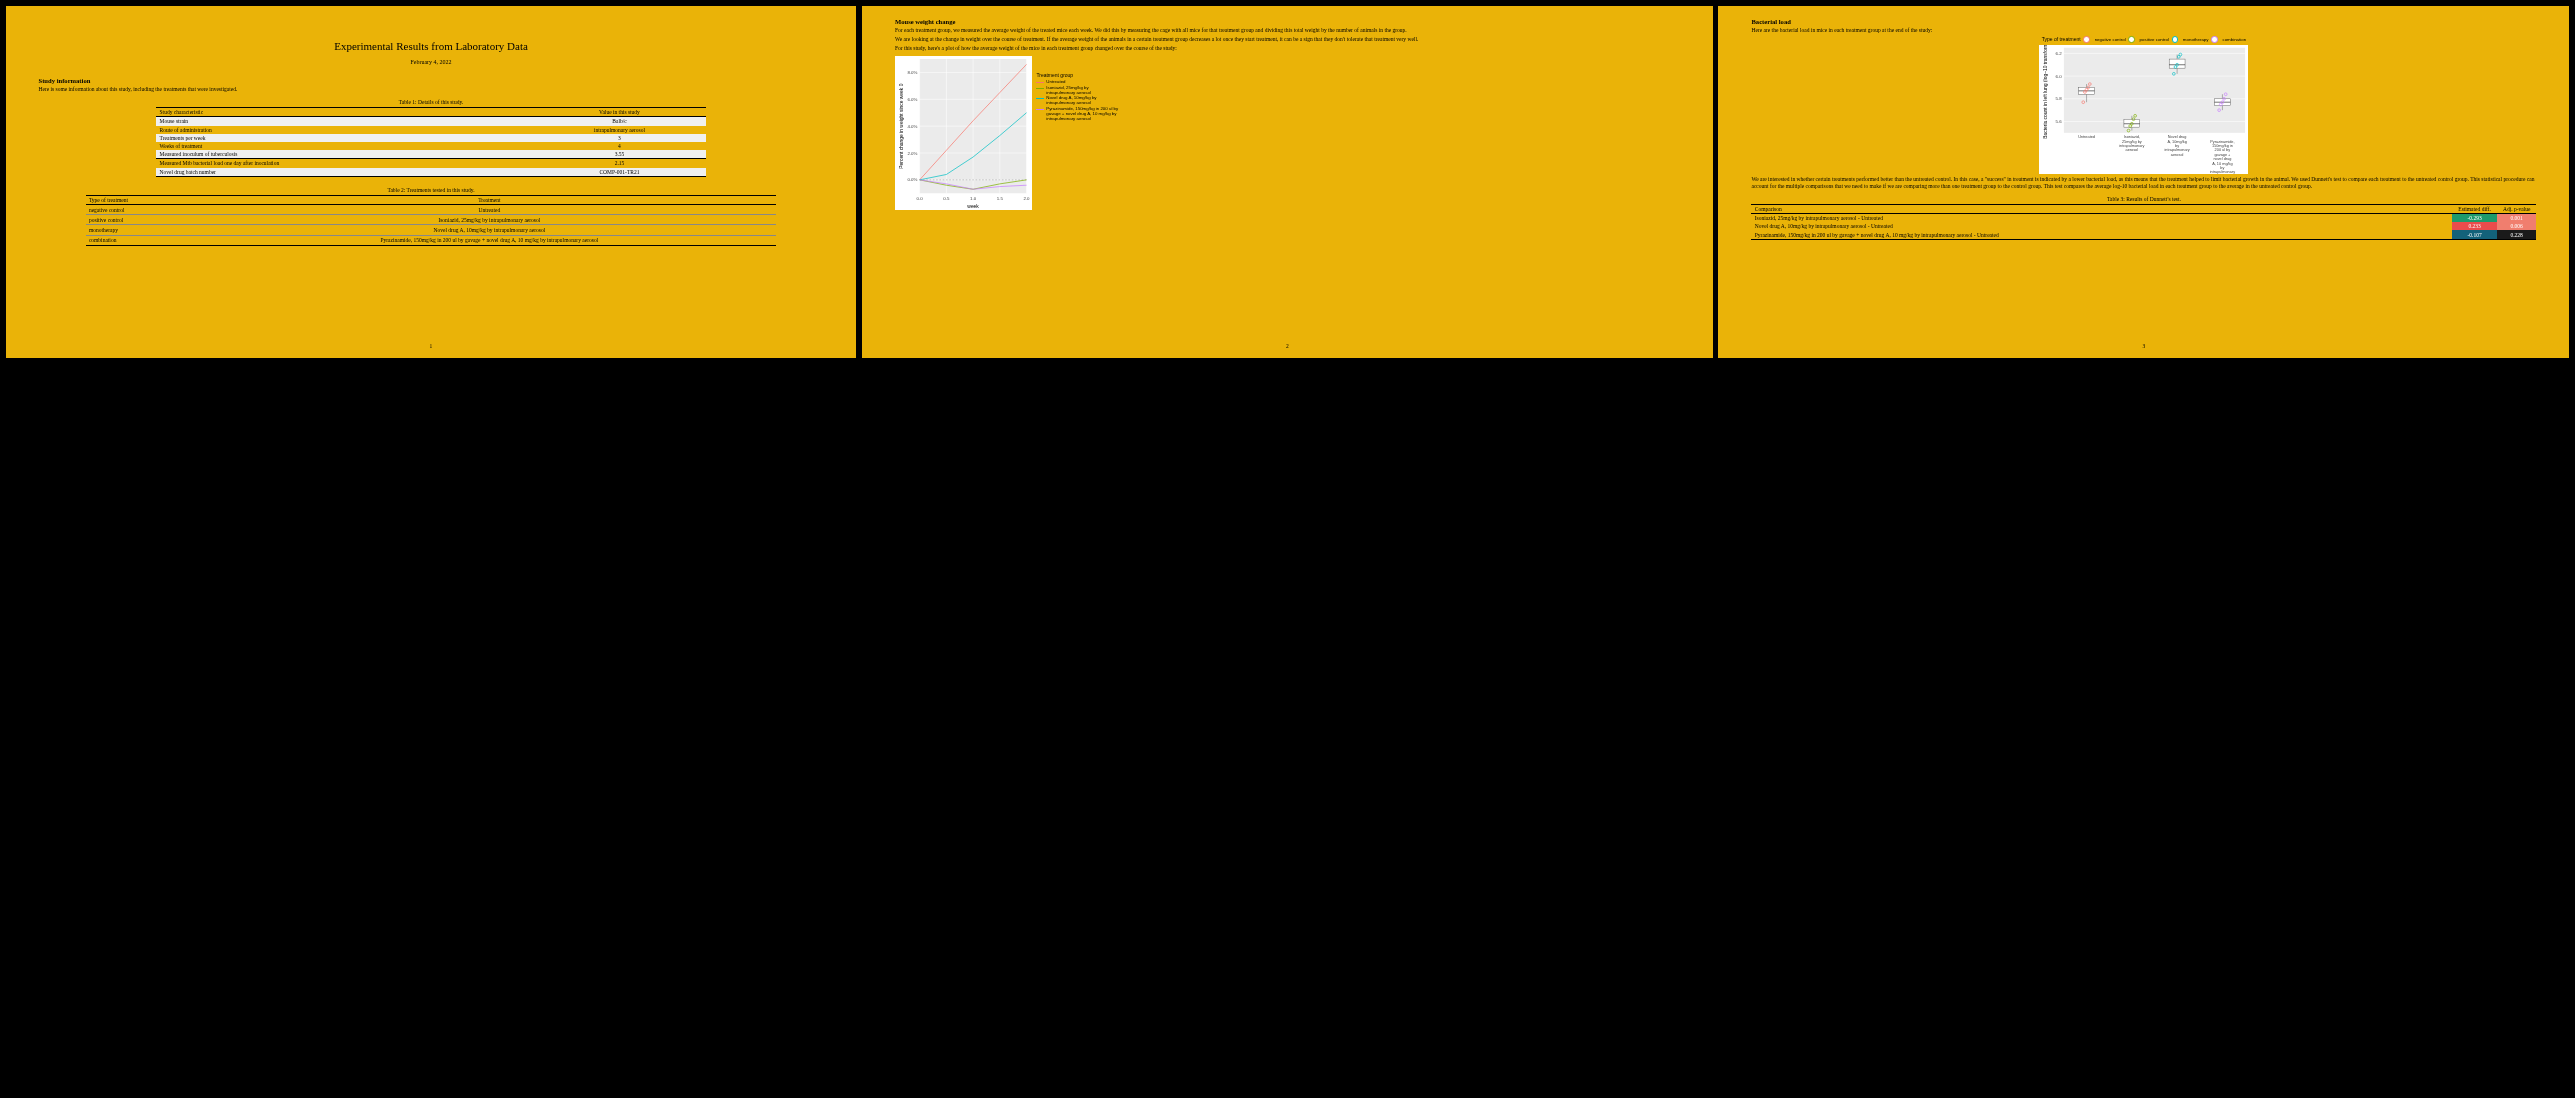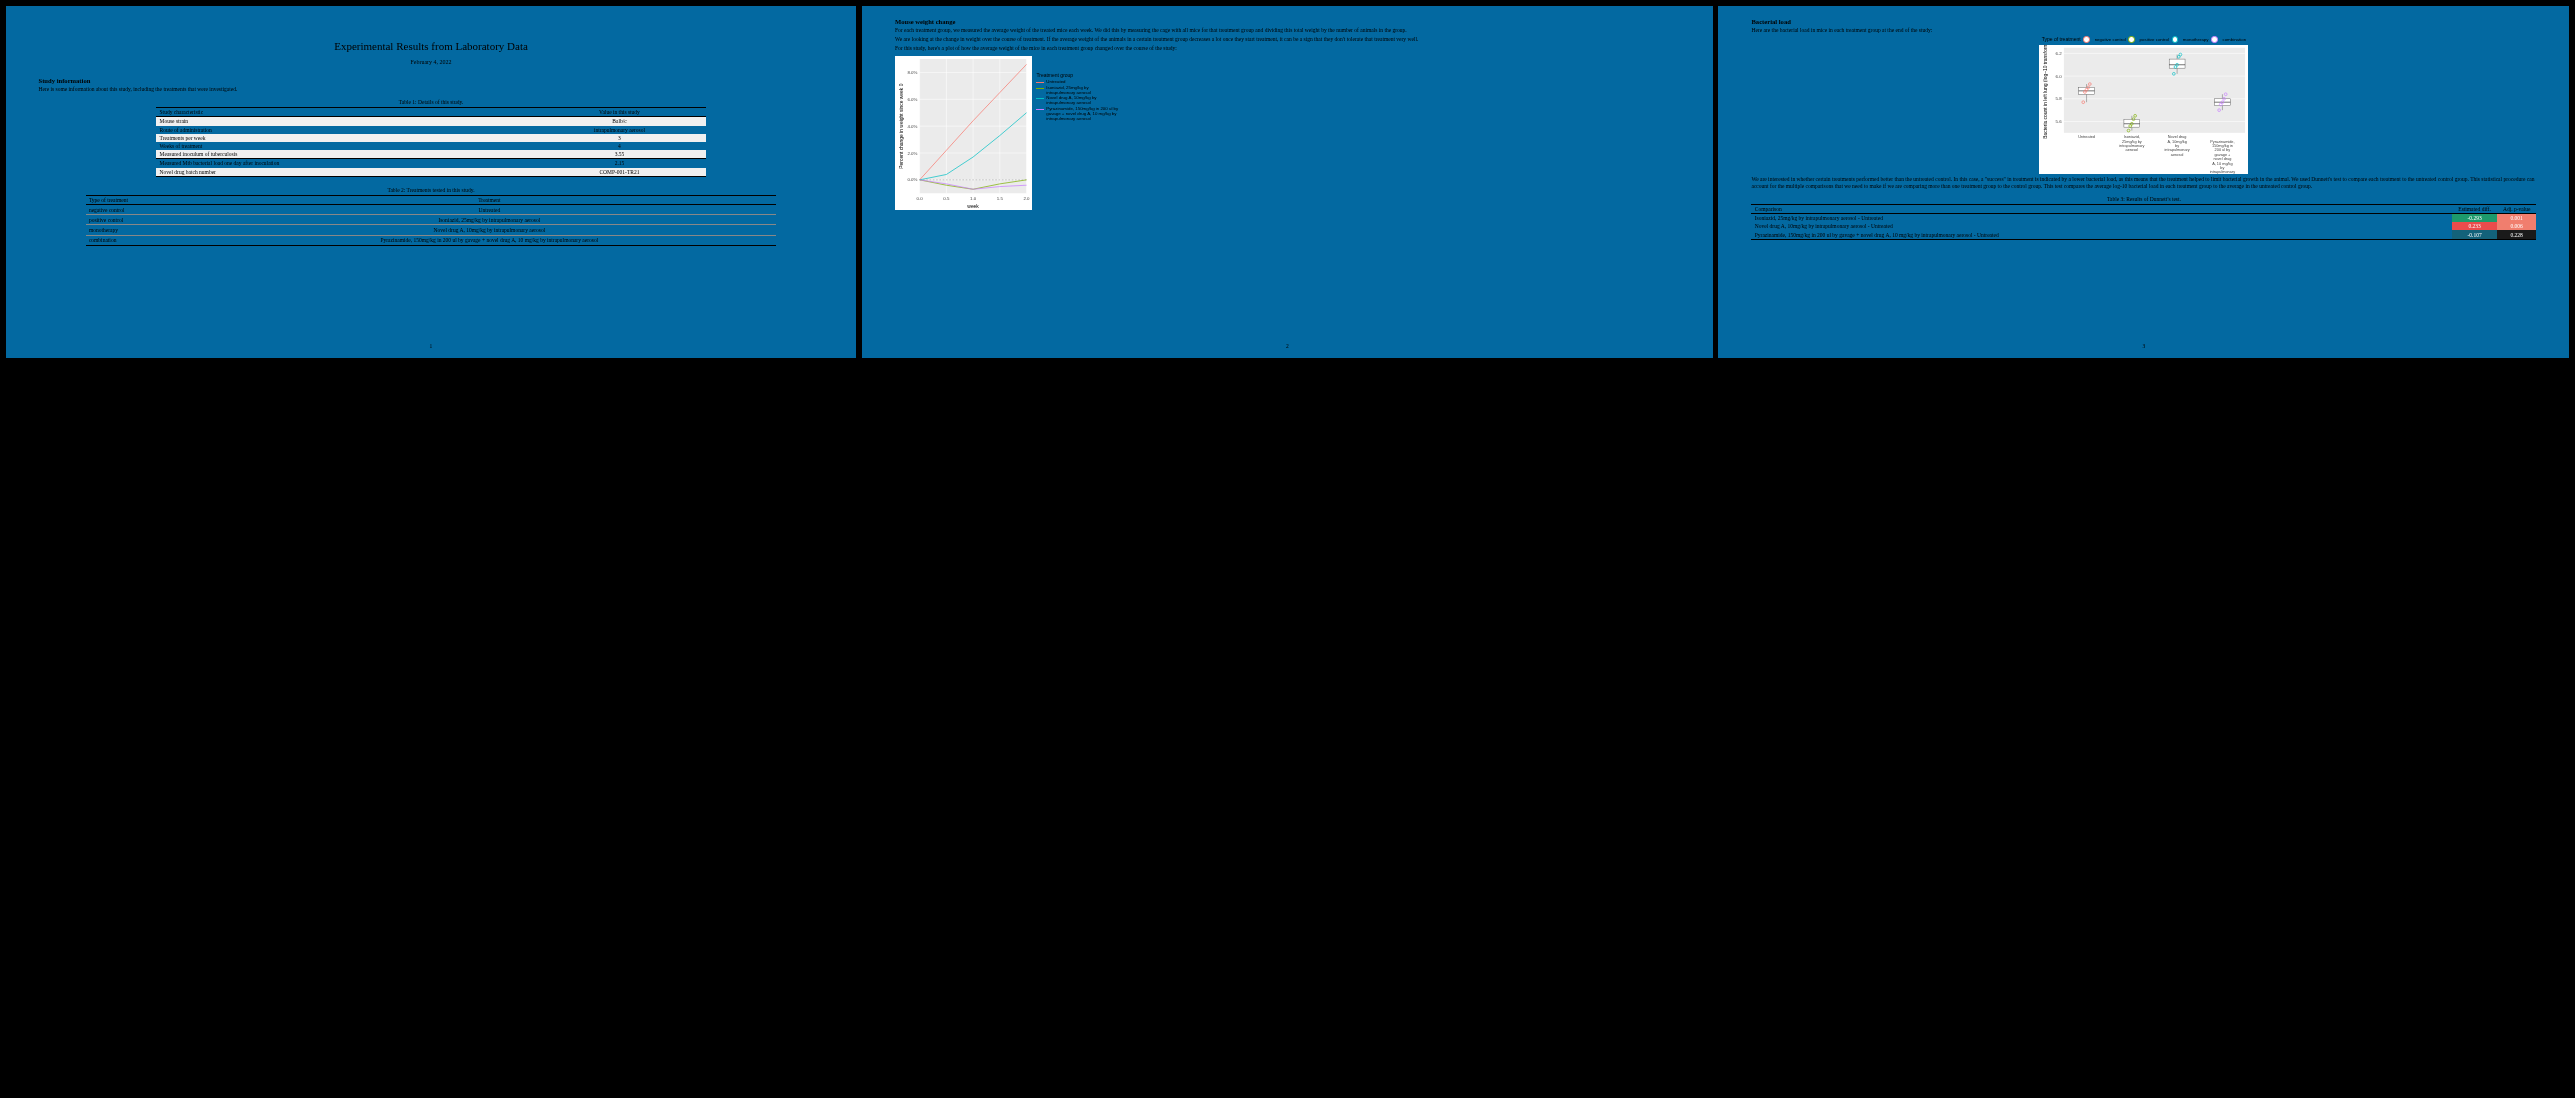--- a/index.html
+++ b/index.html
@@ -1,17 +1,17 @@
 <!DOCTYPE html>
 <html><head>
 <meta charset="utf-8">
 <style>
   html,body{margin:0;padding:0;background:#000;font-family:"Times New Roman",Times,serif;color:#000;font-size:6px}
   .spread{display:flex;gap:5.5px;padding:5.5px;background:#000}
-  .page{background:#0369a1;width:calc((100% - 11px)/3);height:352px;padding:12px 33px 26px 33px;box-sizing:border-box;position:relative}
+  .page{background:#eab308;width:calc((100% - 11px)/3);height:352px;padding:12px 33px 26px 33px;box-sizing:border-box;position:relative}
   .title{text-align:center;font-size:11px;font-weight:normal;margin-top:22px;margin-bottom:7.7px}
   .date{text-align:center;font-size:6px;margin-bottom:12px}
   h2{font-size:6.6px;font-weight:bold;margin:3.3px 0 2.2px 0}
   .para{font-size:5.5px;line-height:1.3;margin:2.2px 0}
   .cap{text-align:center;font-size:5.5px;margin:5.5px 0 2.2px 0}
   table.t1{margin:0 auto;border-collapse:collapse;font-size:5.5px;width:70%}
   table.t1 th{border-top:0.5px solid #000;border-bottom:0.5px solid #000;text-align:left;padding:1.1px 3.3px;font-weight:normal}
   table.t1 th:last-child{text-align:center}
   table.t1 td{padding:1.1px 3.3px}
   table.t1 td:last-child{text-align:center}

